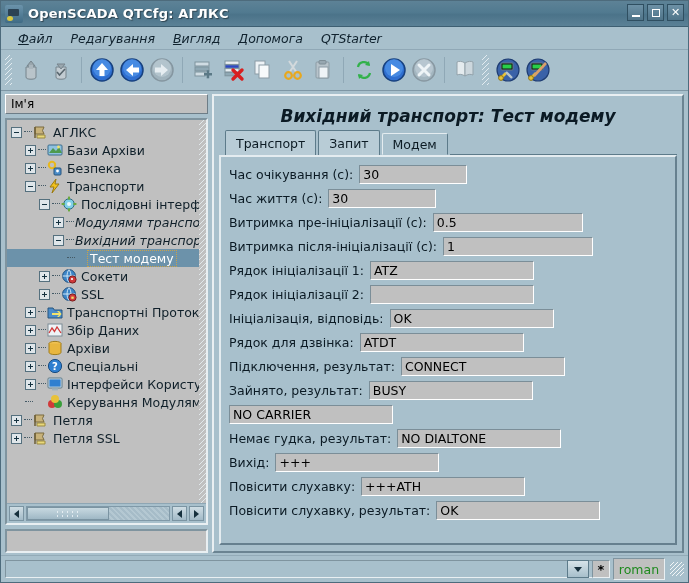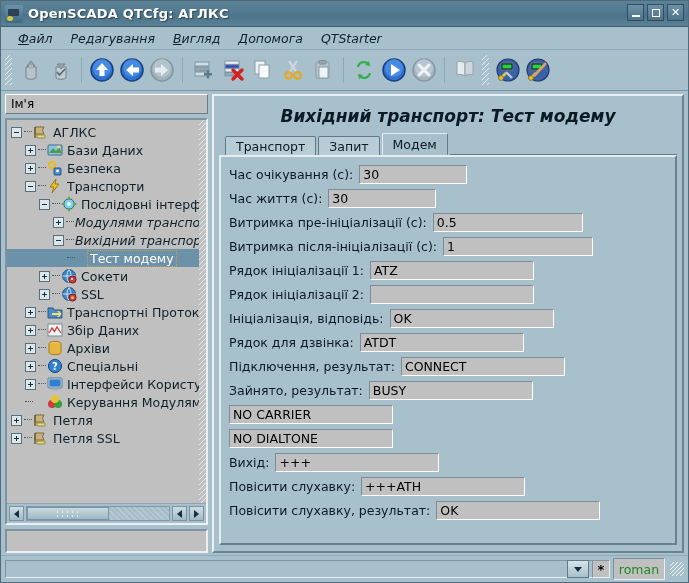--- a/index.html
+++ b/index.html
@@ -188,21 +188,21 @@
   }
   .pagetitle{
     text-align:center;font-size:17px;font-weight:bold;font-style:italic;
     color:#0b1a24;margin:6px 0 7px 0;white-space:nowrap;
   }
   .tabstrip{
     display:flex;align-items:flex-end;height:22px;flex:0 0 22px;
     padding-left:6px;position:relative;
   }
   .tab{
-    height:19px;padding:0 10px;
+    height:25px;padding:0 10px;
     display:flex;align-items:center;
     font-size:12.5px;color:#0c1b24;
     background:#b8ccd6;
     border:1px solid #5d7b8a;border-bottom:none;
     border-radius:2px 2px 0 0;
     box-sizing:border-box;margin-right:2px;
   }
   .tab.active{
     height:22px;background:#a8c0cc;
     border-color:#e4ecf0 #5d7b8a #a8c0cc #e4ecf0;
@@ -476,21 +476,21 @@
               </div>
               <div class="trow">
                 <span class="tindent" style="width: 14px;"></span>
                 <span class="texp plus"></span>
                 <span class="tdash"></span>
                 <span class="ticon"><svg width="16" height="16" viewBox="0 0 16 16">
                     <rect x="1" y="3" width="14" height="10" rx="1" fill="#8fc2e0" stroke="#3d6d8c"></rect>
                     <path d="M2 11l4-5 3 3 3-4 3 6z" fill="#4e9a4e"></path>
                     <circle cx="11.5" cy="5" r="1.4" fill="#f2e26a"></circle>
                   </svg></span>
-                <span class="tlabel">Бази Даних</span>
+                <span class="tlabel">Бази Архіви</span>
               </div>
               <div class="trow">
                 <span class="tindent" style="width: 14px;"></span>
                 <span class="texp plus"></span>
                 <span class="tdash"></span>
                 <span class="ticon"><svg width="16" height="16" viewBox="0 0 16 16">
                     <circle cx="5" cy="5" r="3.2" fill="none" stroke="#e8b81e" stroke-width="2"></circle>
                     <path d="M7 7l6 6" stroke="#e8b81e" stroke-width="2.4"></path>
                     <rect x="7" y="8" width="7" height="7" rx="1" fill="#4b8cc8" stroke="#27557f"></rect>
                     <circle cx="10.5" cy="11" r="1.4" fill="#fff"></circle>
@@ -723,20 +723,21 @@
               <input type="text" class="finput w-grow" value="CONNECT" style="">
             </div>
             <div class="frow">
               <div class="flabel">Зайнято, результат:</div>
               <input type="text" class="finput w-grow" value="BUSY" style="">
             </div>
             <div class="frow">
               <input type="text" class="finput w-grow" value="NO CARRIER" style="">
             </div>
             <div class="frow">
+              <div class="flabel">Немає гудка, результат:</div>
               <input type="text" class="finput w-grow" value="NO DIALTONE" style="">
             </div>
             <div class="frow">
               <div class="flabel">Вихід:</div>
               <input type="text" class="finput w-grow" value="+++" style="">
             </div>
             <div class="frow">
               <div class="flabel">Повісити слухавку:</div>
               <input type="text" class="finput w-grow" value="+++ATH" style="">
             </div>

